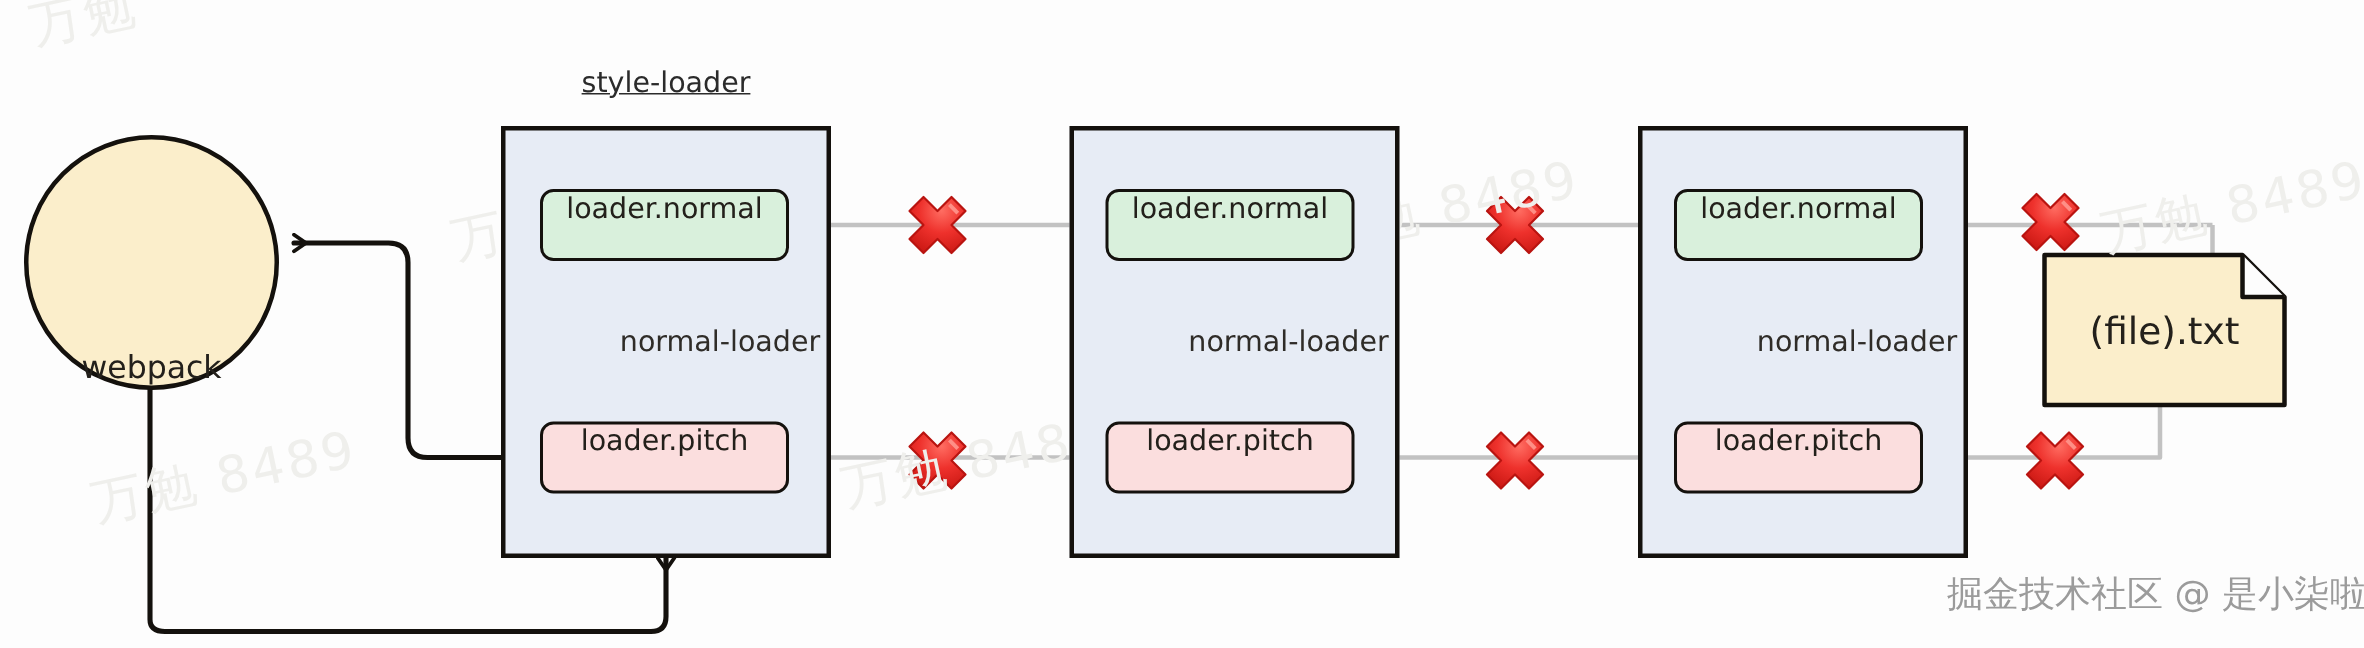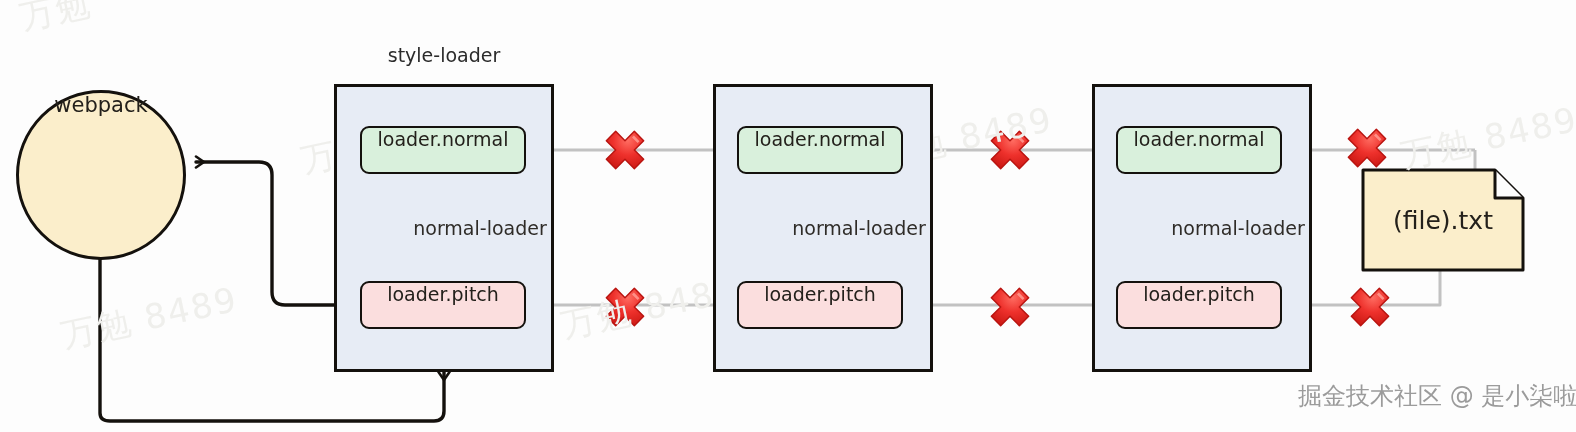--- a/index.html
+++ b/index.html
@@ -37,21 +37,21 @@
   }
 
   
   .circle-node {
     position: absolute;
     border-radius: 50%;
     background: #fbeecb;
     border: 3px solid #14110d;
     box-sizing: border-box;
     display: flex;
-    align-items: flex-start;
+    align-items: flex-end;
     justify-content: center;
     color: #23201b;
     font-size: 21px;
   }
 
   
   .group-title {
     position: absolute;
     font-size: 19px;
     white-space: nowrap;
@@ -178,21 +178,21 @@
   <div class="wm" style="left:560px; top:285px;">万勉 8489</div>
   <div class="wm" style="left:875px; top:115px;">万勉 8489</div>
   <div class="wm" style="left:1125px;top:285px;">万勉 8489</div>
   <div class="wm" style="left:1400px;top:115px;">万勉 8489</div>
   <div class="wm" style="left:20px;  top:-12px;">万勉</div>
 
   <div class="circle-node" style="left:16px; top:90px; width:170px; height:170px;">
     <span>webpack</span>
   </div>
 
-  <div class="group-title" style="left:334px; top:44px; width:220px; color:#2b2b2b;">style-loader</div>
+  <div class="group-title" style="left:334px; top:44px; width:220px; color:#2b2b2b;text-decoration:underline;">style-loader</div>
   <div class="loader-box" style="left:334px; top:84px; width:220px; height:288px;"></div>
   <div class="pill normal" style="left:360px; top:126px; width:166px; height:48px;">
     <span>loader.normal</span>
   </div>
   <div class="mid-label" style="left:334px; top:217px; width:220px;">normal-loader</div>
   <div class="pill pitch" style="left:360px; top:281px; width:166px; height:48px;">
     <span>loader.pitch</span>
   </div>
 
   <div class="loader-box" style="left:713px; top:84px; width:220px; height:288px;"></div>

